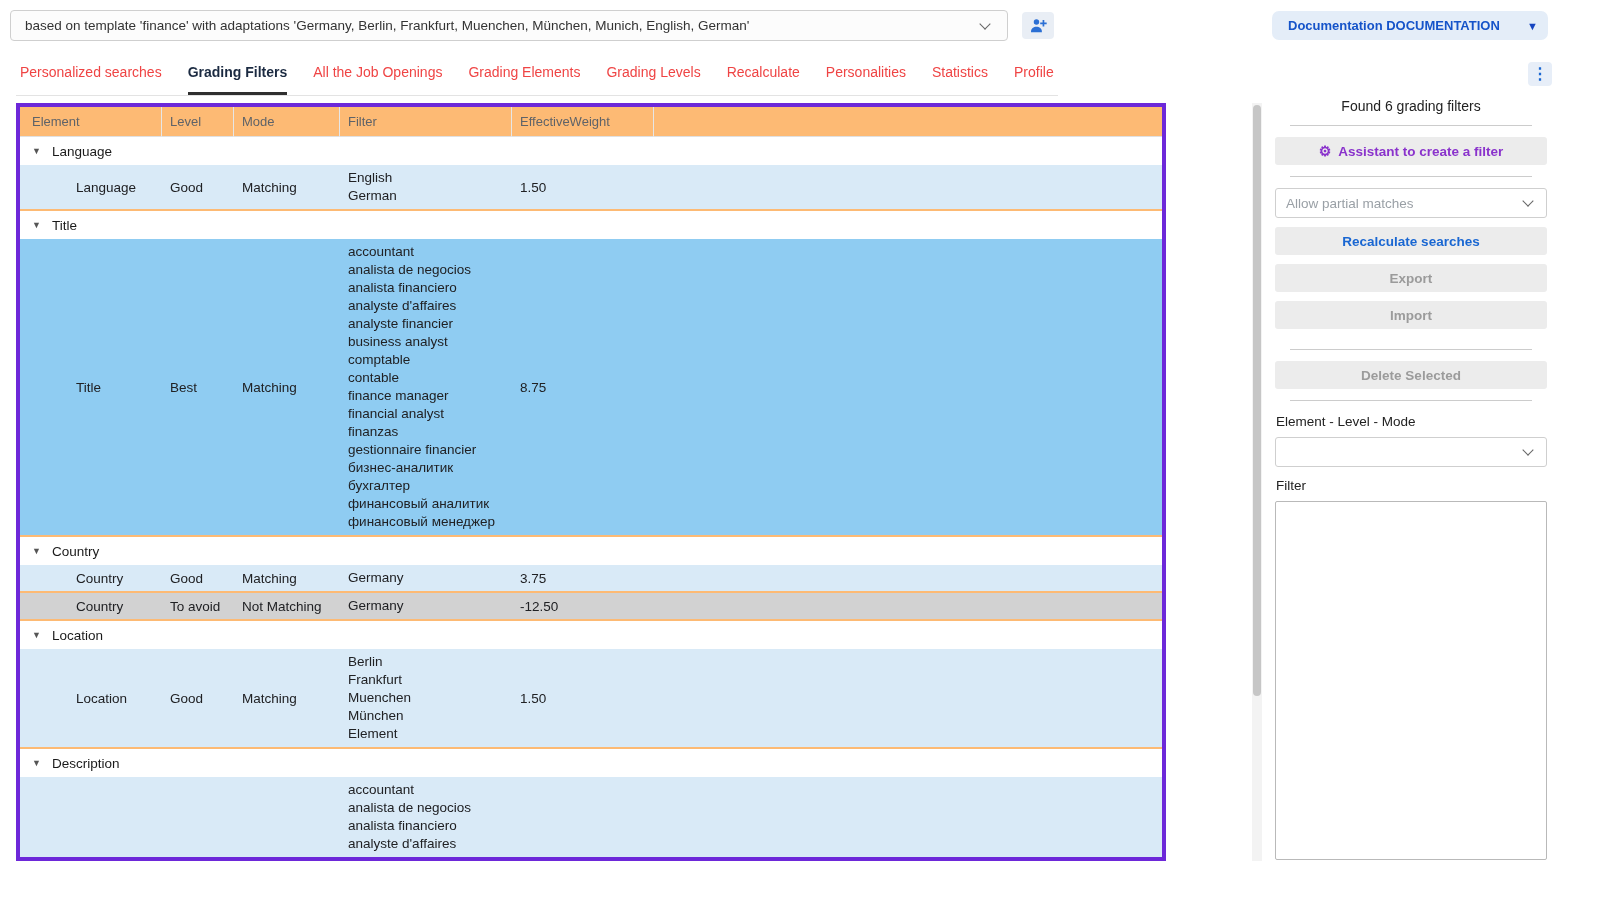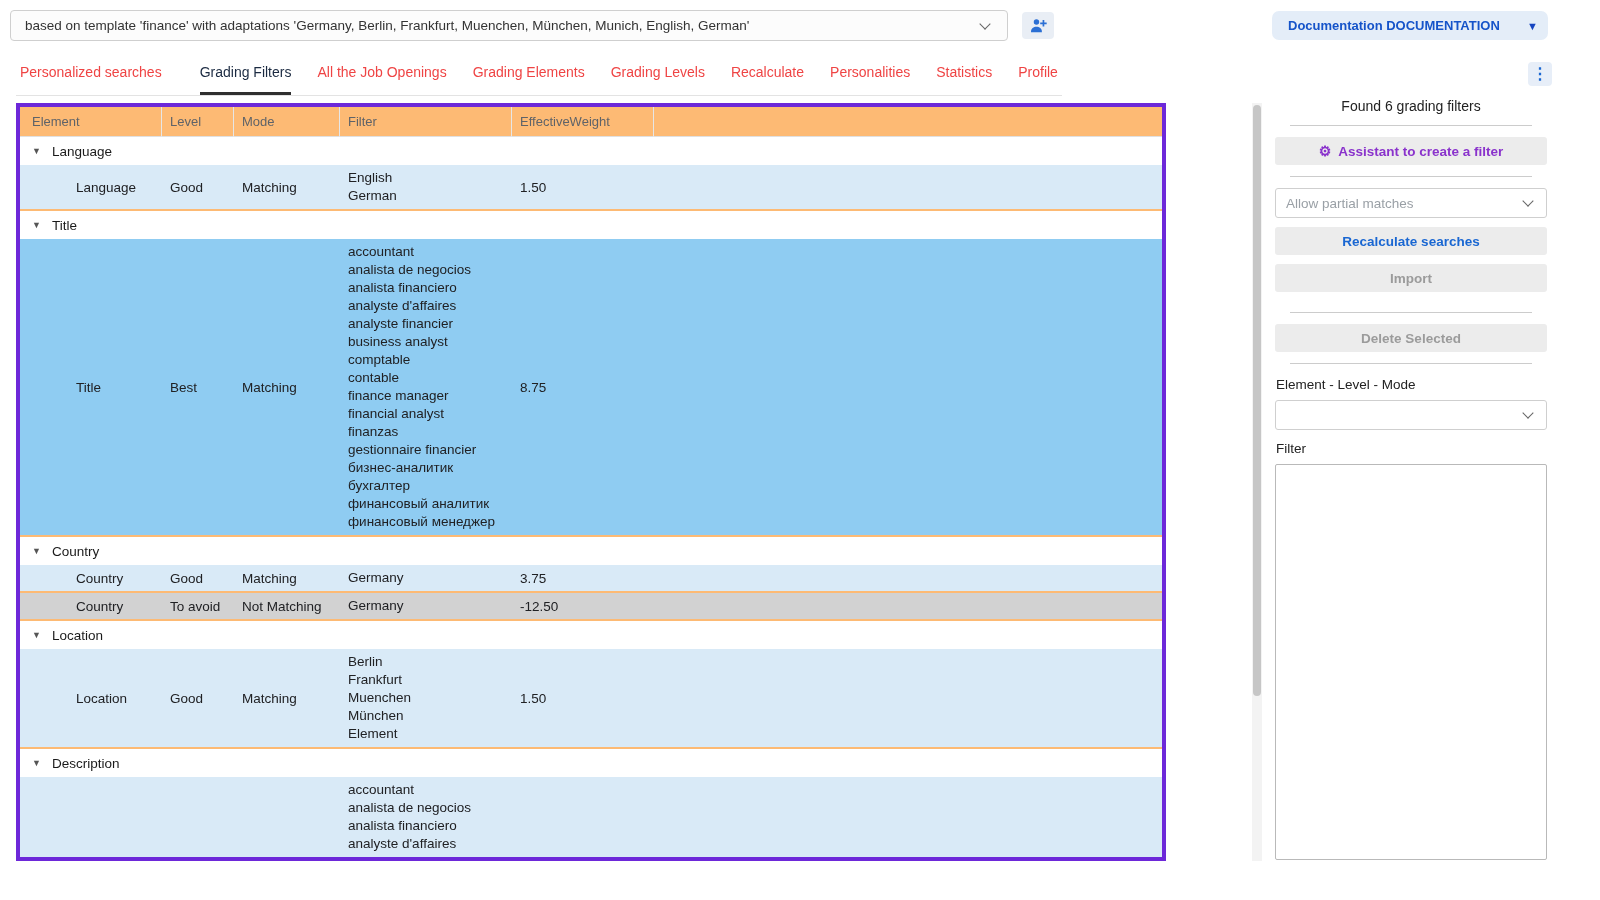--- a/index.html
+++ b/index.html
@@ -20,21 +20,21 @@
   .doc-btn { position:absolute; left:1272px; top:11px; width:276px; height:29px;
     background:#e4edf8; border-radius:7px; display:flex; align-items:center;
     justify-content:space-between; padding:0 10px 0 16px; cursor:pointer; }
   .doc-btn .lbl { font-size:13px; font-weight:bold; color:#1553c9; white-space:nowrap; }
   .doc-btn .caret { color:#1544c0; font-size:11px; margin-left:8px; }
 
   
   .tabs-row { position:absolute; left:16px; top:58px; width:1234px; }
   .tabs { display:inline-flex; gap:26px; border-bottom:1px solid #e3e3e3; padding:0 4px; }
   .tab { font-size:14px; color:#ef4444; padding:6px 0 9px 0; cursor:pointer; white-space:nowrap; }
-  .tab.active { color:#1b2a41; font-weight:normal; border-bottom:3px solid #2f2f2f; padding-bottom:12px;margin-left:12px; }
+  .tab.active { color:#1b2a41; font-weight:bold; border-bottom:3px solid #2f2f2f; padding-bottom:12px; }
   .kebab { position:absolute; left:1528px; top:62px; width:24px; height:24px; border:none;
     background:#e7eef8; border-radius:4px; color:#1a67d2; font-size:16px; font-weight:bold;
     line-height:22px; cursor:pointer; }
 
   
   .main { position:absolute; left:16px; top:103px; width:1246px; height:758px; }
   .table { position:absolute; left:0; top:0; width:1150px; height:758px;
     border:4px solid #6d28d9; overflow:hidden; background:#fdba74; }
   .thead, .row { display:grid; grid-template-columns:142px 72px 106px 172px 142px 1fr; }
   .thead { height:30px; border-bottom:1px solid #e0e0e0; align-items:center; }
@@ -242,20 +242,21 @@
     <button class="side-btn purple">
       <span class="gear">⚙</span>
       <span>Assistant to create a filter</span>
     </button>
     <hr class="divider">
     <div class="select">
       <span class="placeholder">Allow partial matches</span>
       <span class="chev"></span>
     </div>
     <button class="side-btn blue">Recalculate searches</button>
+    <button class="side-btn gray">Export</button>
     <button class="side-btn gray">Import</button>
     <hr class="divider">
     <button class="side-btn gray">Delete Selected</button>
     <hr class="divider">
     <div class="side-label">Element - Level - Mode</div>
     <div class="select">
       <span></span>
       <span class="chev"></span>
     </div>
     <div class="side-label">Filter</div>

